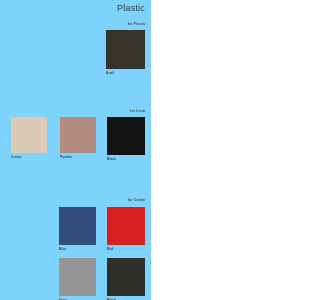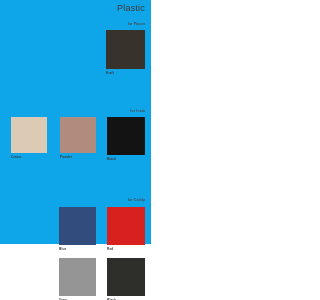--- a/index.html
+++ b/index.html
@@ -11,22 +11,22 @@
     height: 300px;
     background: #ffffff;
     font-family: "Liberation Sans", sans-serif;
     overflow: hidden;
     position: relative;
   }
 
   .page {
     position: relative;
     width: 151px;
-    height: 244px;
-    background: #0ea5e9;
+    height: 300px;
+    background: #7dd3fc;
   }
 
   
   .page-title {
     position: absolute;
     top: 3px;
     right: 6px;
     font-size: 9px;
     line-height: 10px;
     color: #3b3b3b;

